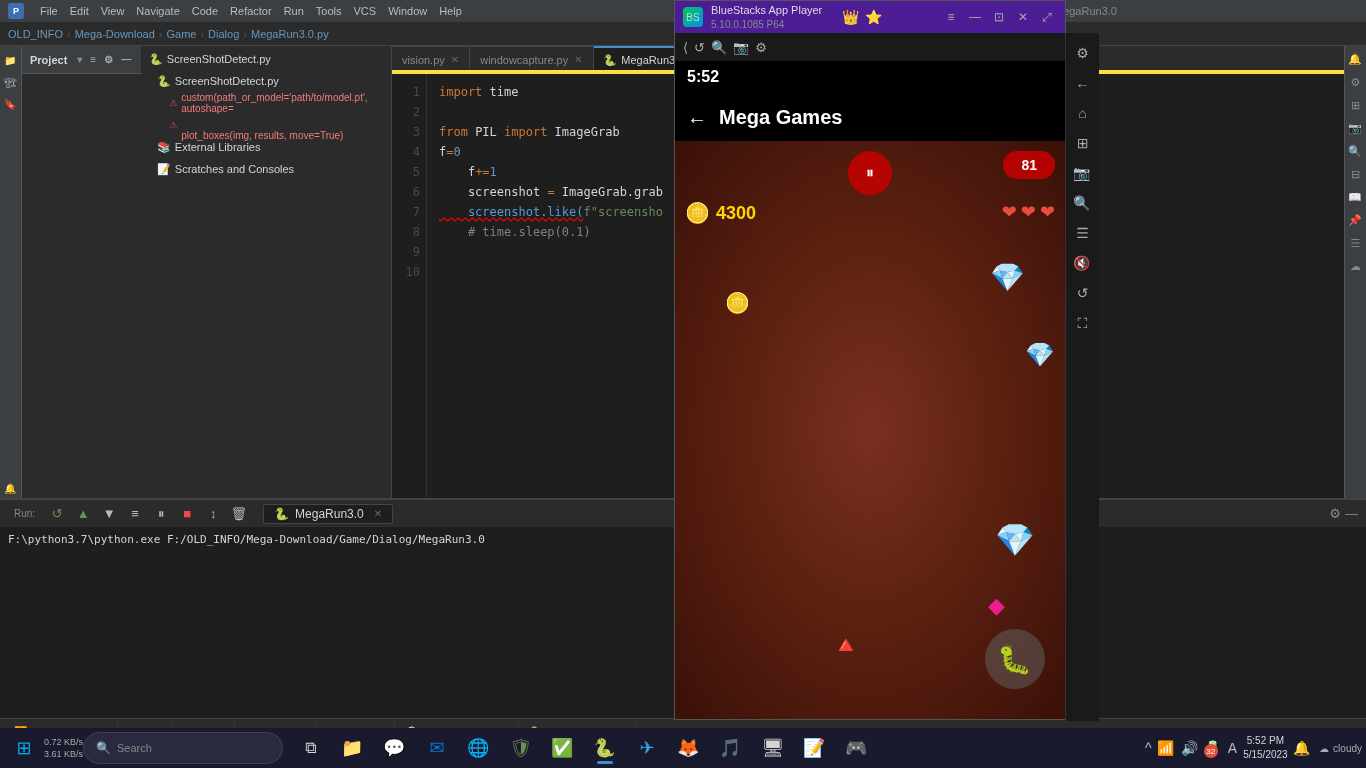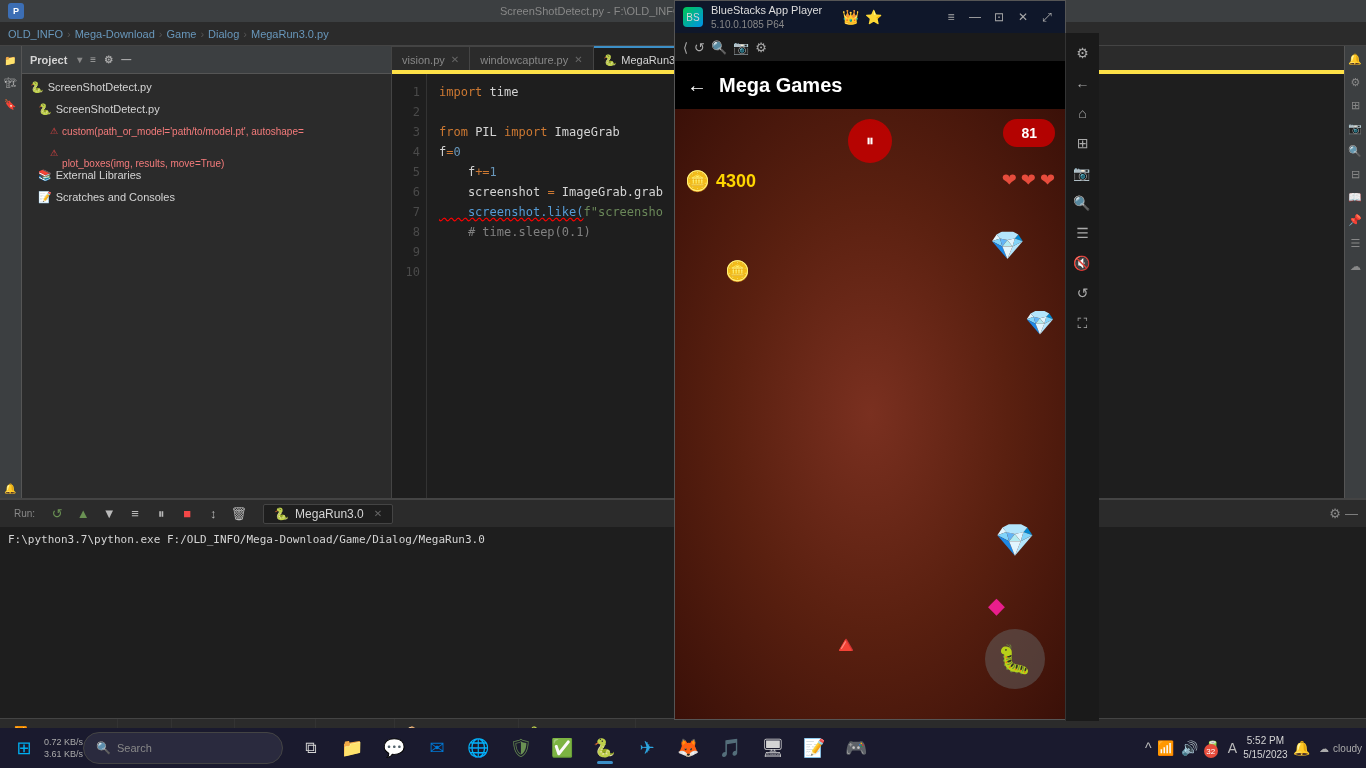--- a/index.html
+++ b/index.html
@@ -52,21 +52,21 @@
       cursor: pointer; color: #bbb; font-size: 10px;
       border-radius: 2px;
     }
 
     
     .project-panel {
       width: 370px;
       background: #2b2b2b;
       border-right: 1px solid #444;
       display: flex;
-      flex-direction: column;
+      flex-direction: row;
     }
     .panel-header {
       height: 28px;
       background: #3c3f41;
       display: flex;
       align-items: center;
       padding: 0 8px;
       gap: 6px;
       border-bottom: 1px solid #555;
       font-size: 11px;
@@ -300,21 +300,21 @@
       width: 392px;
       height: 720px;
       background: #000;
       border: 1px solid #555;
       z-index: 100;
       display: flex;
       flex-direction: column;
     }
     .bs-title-bar {
       height: 32px;
-      background: #0f172a;
+      background: #4c1d95;
       display: flex;
       align-items: center;
       padding: 0 8px;
       gap: 8px;
     }
     .bs-logo { width: 20px; height: 20px; background: linear-gradient(135deg, #00c853, #0091ea); border-radius: 4px; display: flex; align-items: center; justify-content: center; font-size: 10px; }
     .bs-win-controls { margin-left: auto; display: flex; gap: 4px; }
     .bs-win-btn { width: 20px; height: 20px; display: flex; align-items: center; justify-content: center; cursor: pointer; color: #aaa; font-size: 12px; border-radius: 2px; }
 
     .bs-toolbar {
@@ -422,20 +422,33 @@
     .editor-wrapper {
       display: flex;
       flex: 1;
     }
   </style>
 </head>
 <body>
 
 <div class="ide-title-bar">
   <div class="ide-logo">P</div>
+  <div class="menu-items">
+    <span class="menu-item">File</span>
+    <span class="menu-item">Edit</span>
+    <span class="menu-item">View</span>
+    <span class="menu-item">Navigate</span>
+    <span class="menu-item">Code</span>
+    <span class="menu-item">Refactor</span>
+    <span class="menu-item">Run</span>
+    <span class="menu-item">Tools</span>
+    <span class="menu-item">VCS</span>
+    <span class="menu-item">Window</span>
+    <span class="menu-item">Help</span>
+  </div>
   <div class="title-center">ScreenShotDetect.py - F:\OLD_INFO\Mega-Download\Game\Dialog\MegaRun3.0</div>
 </div>
 
 <div class="breadcrumb-bar">
   <span class="breadcrumb-item">OLD_INFO</span>
   <span class="breadcrumb-sep">›</span>
   <span class="breadcrumb-item">Mega-Download</span>
   <span class="breadcrumb-sep">›</span>
   <span class="breadcrumb-item">Game</span>
   <span class="breadcrumb-sep">›</span>
@@ -673,20 +686,23 @@
   </div>
 
   <div class="bs-toolbar">
     <span class="bs-toolbar-icon">⟨</span>
     <span class="bs-toolbar-icon">↺</span>
     <span class="bs-toolbar-icon">🔍</span>
     <span class="bs-toolbar-icon">📷</span>
     <span class="bs-toolbar-icon">⚙</span>
   </div>
 
+  <div class="bs-time-bar">
+    <span class="bs-time">5:52</span>
+  </div>
 
   <div class="bs-game-header">
     <div class="bs-back-btn">←</div>
     <div class="bs-game-title">Mega Games</div>
   </div>
 
   <div class="bs-game-canvas">
     <div class="game-bg">
 
       <div class="game-pause-btn">

